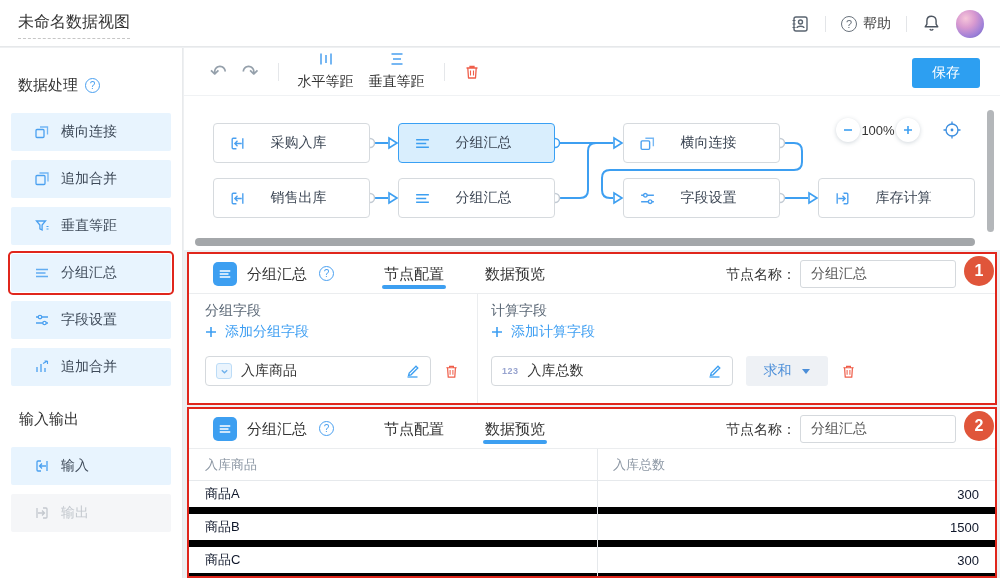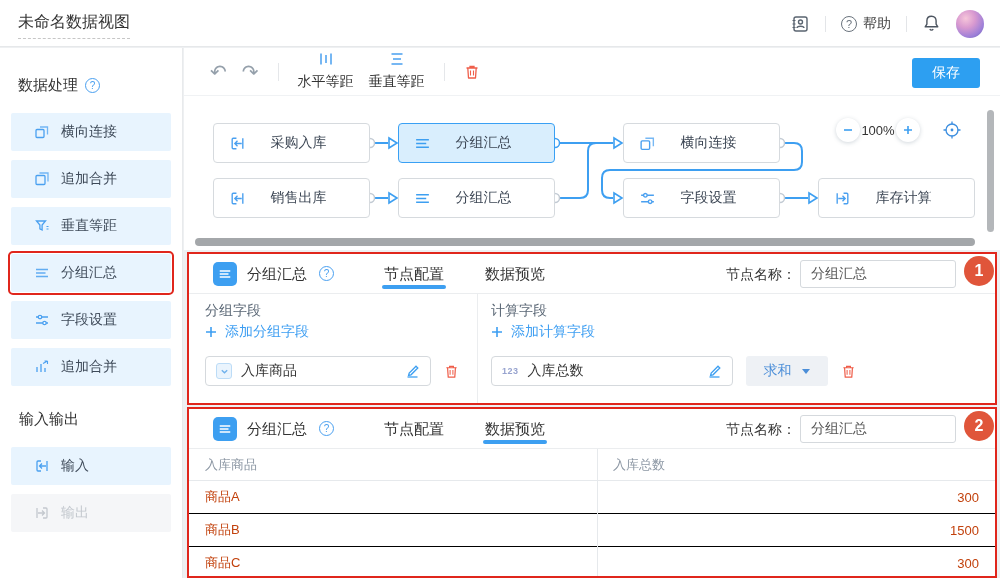--- a/index.html
+++ b/index.html
@@ -76,21 +76,21 @@
   .fbox-left { width:226px; }
   .fbox-right { width:242px; }
   .type-chip { width:16px; height:16px; background:#eaf4fd; border:1px solid #bcdcf7; border-radius:3px; display:flex; align-items:center; justify-content:center; }
   .num-chip { font-size:9px; font-weight:bold; color:#97a3cf; letter-spacing:.5px; }
   .agg-select { display:flex; align-items:center; justify-content:center; gap:9px; width:82px; height:30px; background:#eef1f5; border-radius:3px; font-size:14px; color:#4b8ed8; cursor:pointer; }
   .icon-clickable { cursor:pointer; }
 
   
   .table-wrap { position:relative; height:127px; overflow:hidden; }
   .tbl-vline { position:absolute; left:408px; top:0; bottom:0; width:1px; background:#e6e9ec; z-index:1; }
-  .tbl-row { display:flex; height:33px; border-bottom:1px solid #000000; font-size:13px; color:#c2410c; }
+  .tbl-row { display:flex; height:33px; border-bottom:7px solid #000000; font-size:13px; color:#0f172a; }
   .tbl-row.head { height:32px; color:#8b96a3; border-bottom:1px solid #e6e9ec; }
   .tbl-c1 { width:408px; padding-left:16px; display:flex; align-items:center; }
   .tbl-c2 { flex:1; padding:0 16px; display:flex; align-items:center; }
   .tbl-row.head .tbl-c2 { justify-content:flex-start; }
   .tbl-row:not(.head) .tbl-c2 { justify-content:flex-end; }
 </style>
 </head>
 <body>
 
 <div class="app-header">

